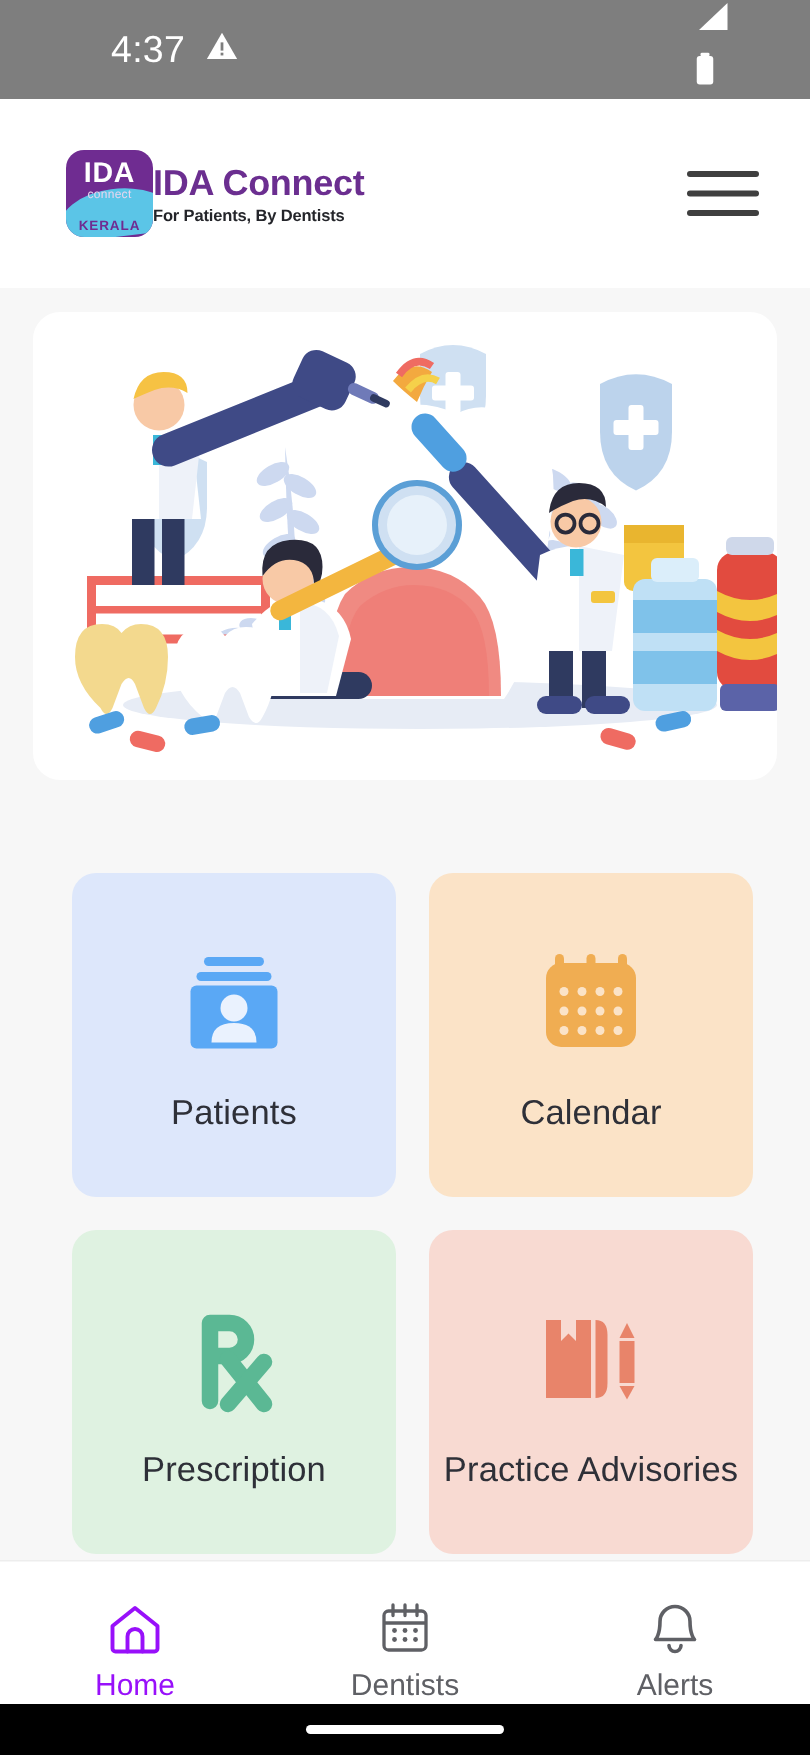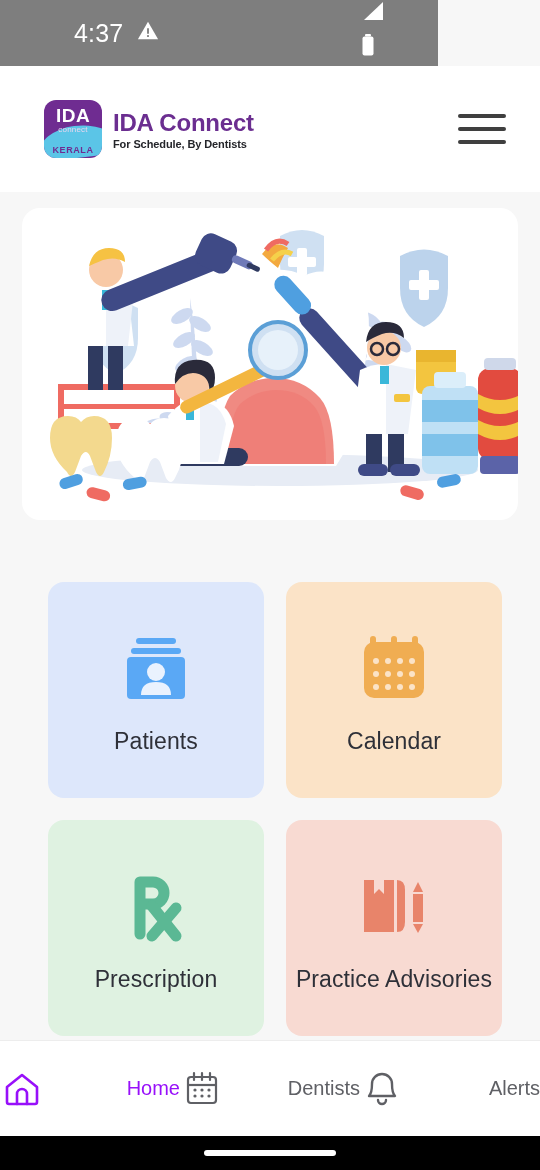--- a/index.html
+++ b/index.html
@@ -6,37 +6,37 @@
   html, body {
     width:540px; height:1170px;
     font-family:"Liberation Sans", sans-serif;
     background:#ffffff;
     overflow:hidden;
   }
   .phone { position:relative; width:540px; height:1170px; background:#f7f7f7; overflow:hidden; }
 
   
   .statusbar {
-    position:absolute; left:0; top:0; width:438px; height:66px;
+    position:absolute; left:0; top:0; width:540px; height:66px;
     background:#7e7e7e; color:#ffffff;
     display:flex; align-items:center; justify-content:space-between;
     padding:0 24px 0 74px;
   }
   .sb-left { display:flex; align-items:center; gap:14px; }
   .sb-time { font-size:25px; letter-spacing:.2px; }
   .sb-right { display:flex; gap:9px;flex-direction:column; }
   .sb-batt-pct { font-size:25px; margin-left:3px; }
 
   
   .appbar {
     position:absolute; left:0; top:66px; width:540px; height:126px;
     background:#ffffff; display:flex; align-items:center;
     justify-content:space-between; padding:0 34px 0 44px;
   }
-  .brand { display:flex; align-items:center; gap:11px; }
+  .brand { display:flex; align-items:center; }
   .logo-mark {
     position:relative; width:58px; height:58px; border-radius:12px;
     background:#6f2c91; overflow:hidden; flex:none;
   }
   .logo-wave {
     position:absolute; left:-6px; bottom:0; width:76px; height:32px;
     background:#5bc5e7; border-radius:60% 60% 0 0 / 90% 70% 0 0;
     transform:rotate(-7deg);
   }
   .logo-ida {
@@ -80,22 +80,22 @@
   .tile-icon { width:84px; height:84px; display:flex; align-items:center; justify-content:center; }
   .tile-stub { width:216px; height:60px; border-radius:16px; flex:none; }
 
   
   .bottomnav {
     position:absolute; left:0; bottom:34px; width:540px; height:96px;
     background:#ffffff; border-top:1px solid #ededed;
     display:flex; align-items:center;
   }
   .navitem {
-    flex:1; display:flex; flex-direction:row; align-items:center;
-    justify-content:space-between; gap:5px; cursor:pointer; height:100%;
+    flex:1; display:flex; flex-direction:column; align-items:center;
+    justify-content:flex-end; gap:5px; cursor:pointer; height:100%;
   }
   .nav-label { font-size:20px; color:#5f6065; }
   .navitem.active .nav-label { color:#9810fa; }
   .nav-icon { width:44px; height:44px; display:flex; align-items:center; justify-content:center; }
 
   .gesturebar {
     position:absolute; left:0; bottom:0; width:540px; height:34px; background:#000000;
     display:flex; align-items:center; justify-content:center;
   }
   .gesture-pill { width:132px; height:6px; border-radius:3px; background:#ffffff; }
@@ -140,21 +140,21 @@
   <div class="appbar">
     <div class="brand">
       <div class="logo-mark">
         <div class="logo-wave"></div>
         <div class="logo-ida">IDA</div>
         <div class="logo-connect">connect</div>
         <div class="logo-kerala">KERALA</div>
       </div>
       <div class="brand-text">
         <span class="brand-title">IDA Connect</span>
-        <span class="brand-sub">For Schedule, By Dentists</span>
+        <span class="brand-sub">For Patients, By Dentists</span>
       </div>
     </div>
     <div class="hamburger">
       <span></span>
       <span></span>
       <span></span>
     </div>
   </div>
 
   <div class="content">

